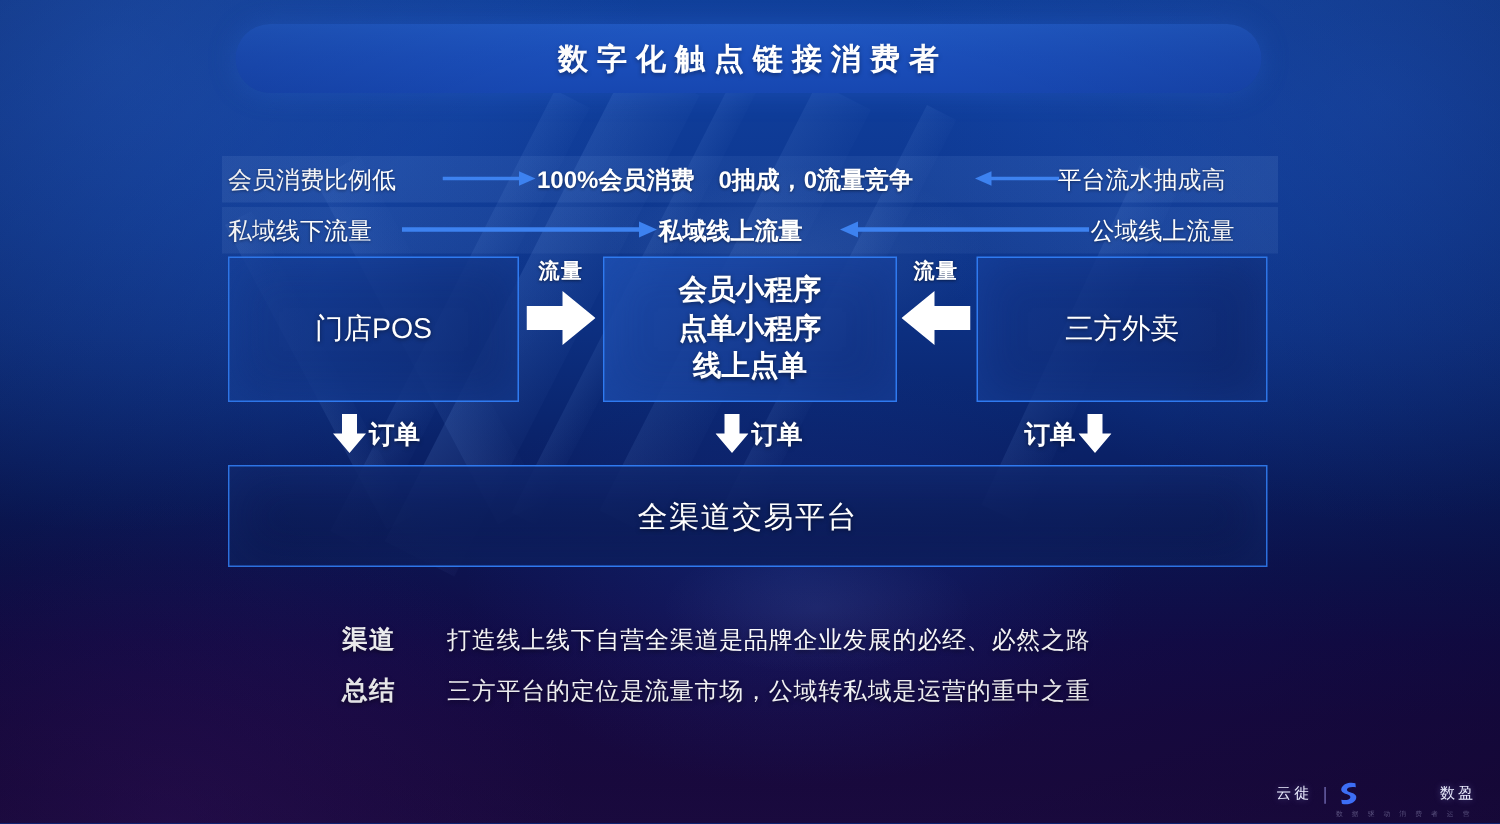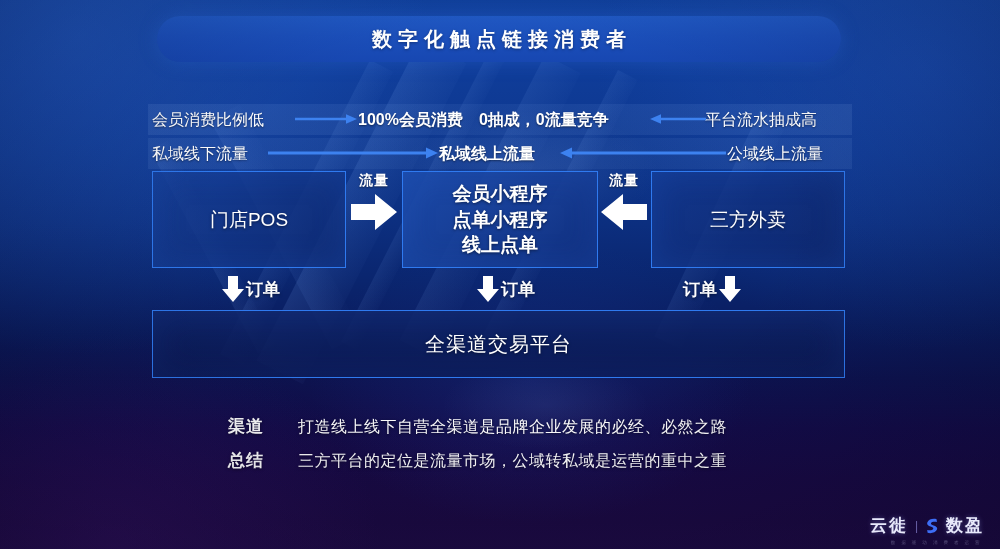--- a/index.html
+++ b/index.html
@@ -186,22 +186,23 @@
     color:#ffffff; font-size:16px; letter-spacing:.5px;
     text-shadow:0 1px 3px rgba(0,0,0,.5);
   }
 
   
   #logo {
     position:absolute; right:16px; bottom:12px;
     display:flex; align-items:center; gap:7px;
   }
   .logo-word {
-    color:#e8e9fb; font-size:17px; font-weight:bold; letter-spacing:2px;
+    color:#e8e9fb; font-size:10px; font-weight:normal; letter-spacing:2px;
     text-shadow:0 0 5px rgba(160,170,255,.4);
+    margin-left:47px;
   }
   .logo-div { color:#6a63a8; font-size:12px; }
   .logo-mark { display:block; }
   #logo-tag {
     position:absolute; right:18px; bottom:4px;
     color:rgba(190,190,230,.38); font-size:4.5px; letter-spacing:2.4px;
     white-space:nowrap;
   }
 </style>
 </head>

